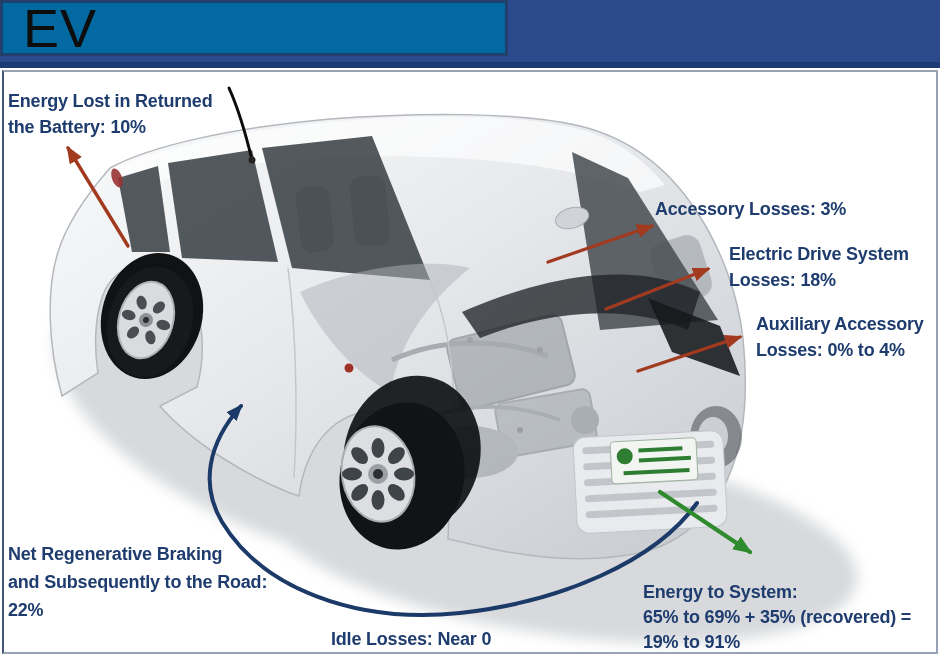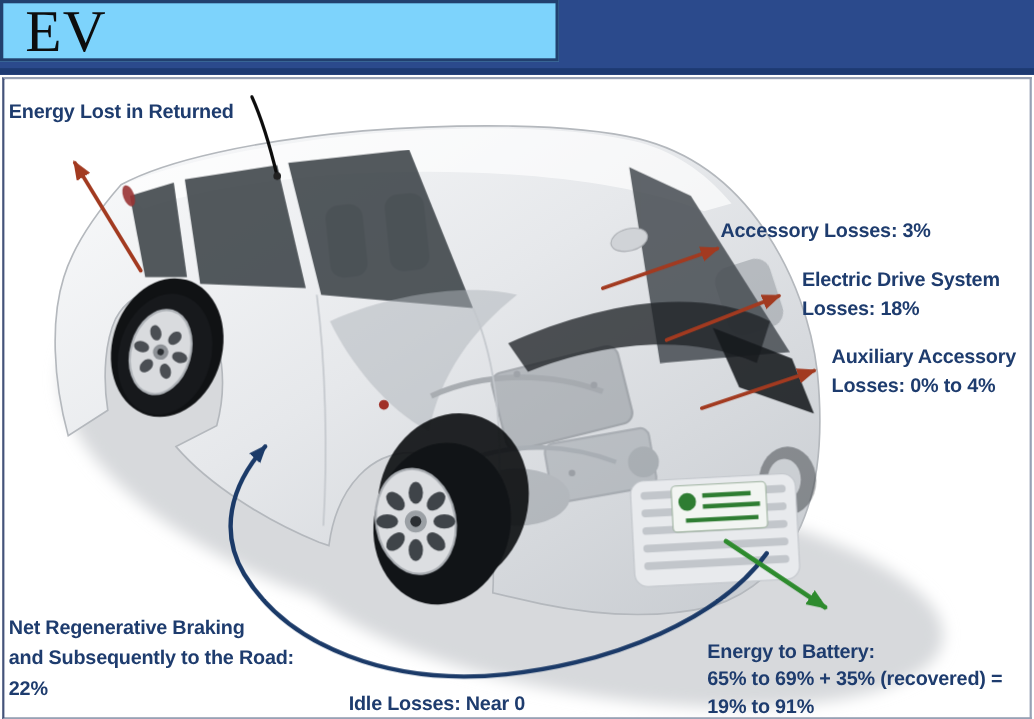--- a/index.html
+++ b/index.html
@@ -7,42 +7,42 @@
     width:940px;height:654px;position:relative;overflow:hidden;
     background:#ffffff;font-family:"Liberation Sans",sans-serif;
   }
   
   .slide-header{
     position:absolute;left:0;top:0;width:940px;height:62px;
     background:var(--header-blue);border-bottom:6px solid var(--header-edge);
   }
   .title-box{
     position:absolute;left:0;top:0;width:502px;height:50px;
-    background:#7dd3fc;border:3px solid #21406e;z-index:3;
-    display:flex;align-items:flex-end;font-family:Liberation Serif, serif;
+    background:#0369a1;border:3px solid #21406e;z-index:3;
+    display:flex;align-items:flex-end;
   }
   .title-box .t{
     font-size:54px;line-height:50px;color:var(--title-text);
     padding-left:20px;letter-spacing:1px;font-weight:normal;
   }
   
   .content-panel{
     position:absolute;left:2px;top:70px;width:932px;height:580px;
     background:#ffffff;border:2px solid #97a1b4;border-left-color:#44537a;
     z-index:0;
   }
   .diagram{position:absolute;left:0;top:0;width:940px;height:654px;z-index:1;}
   
   .lbl{
     position:absolute;z-index:2;color:var(--label-navy);
     font-weight:bold;font-size:18px;line-height:26px;
     letter-spacing:-0.2px;white-space:nowrap;
   }
   .lbl.tight{line-height:25px;}
-  .lbl.loose{line-height:28px;margin-top:16px;}
+  .lbl.loose{line-height:28px;}
   
   .stroke-red{stroke:var(--arrow-red);}
   .fill-red{fill:var(--arrow-red);}
   .stroke-green{stroke:var(--arrow-green);}
   .fill-green{fill:var(--arrow-green);}
   .stroke-navy{stroke:var(--arc-navy);}
   .fill-navy{fill:var(--arc-navy);}
 </style>
 </head>
 <body>
@@ -200,20 +200,21 @@
     <line class="stroke-red" x1="548" y1="262" x2="652" y2="226" marker-end="url(#mRed)"></line>
     <line class="stroke-red" x1="606" y1="309" x2="708" y2="269" marker-end="url(#mRed)"></line>
     <line class="stroke-red" x1="638" y1="371" x2="740" y2="337" marker-end="url(#mRed)"></line>
   </g>
 
   <line class="stroke-green" x1="660" y1="492" x2="750" y2="552" stroke-width="4.2" stroke-linecap="round" marker-end="url(#mGreen)"></line>
 </svg>
 
 <div class="lbl" style="left:8px;top:88px">
   <div>Energy Lost in Returned</div>
+  <div>the Battery: 10%</div>
 </div>
 
 <div class="lbl" style="left:655px;top:196px">
   <div>Accessory Losses: 3%</div>
 </div>
 
 <div class="lbl" style="left:729px;top:241px">
   <div>Electric Drive System</div>
   <div>Losses: 18%</div>
 </div>
@@ -222,21 +223,21 @@
   <div>Auxiliary Accessory</div>
   <div>Losses: 0% to 4%</div>
 </div>
 
 <div class="lbl loose" style="left:8px;top:540px">
   <div>Net Regenerative Braking</div>
   <div>and Subsequently to the Road:</div>
   <div>22%</div>
 </div>
 
-<div class="lbl" style="left:317px;top:626px">
+<div class="lbl" style="left:331px;top:626px">
   <div>Idle Losses: Near 0</div>
 </div>
 
 <div class="lbl tight" style="left:643px;top:580px">
-  <div>Energy to Battery:</div>
+  <div>Energy to System:</div>
   <div>65% to 69% + 35% (recovered) =</div>
   <div>19% to 91%</div>
 </div>
 
 </body></html>

